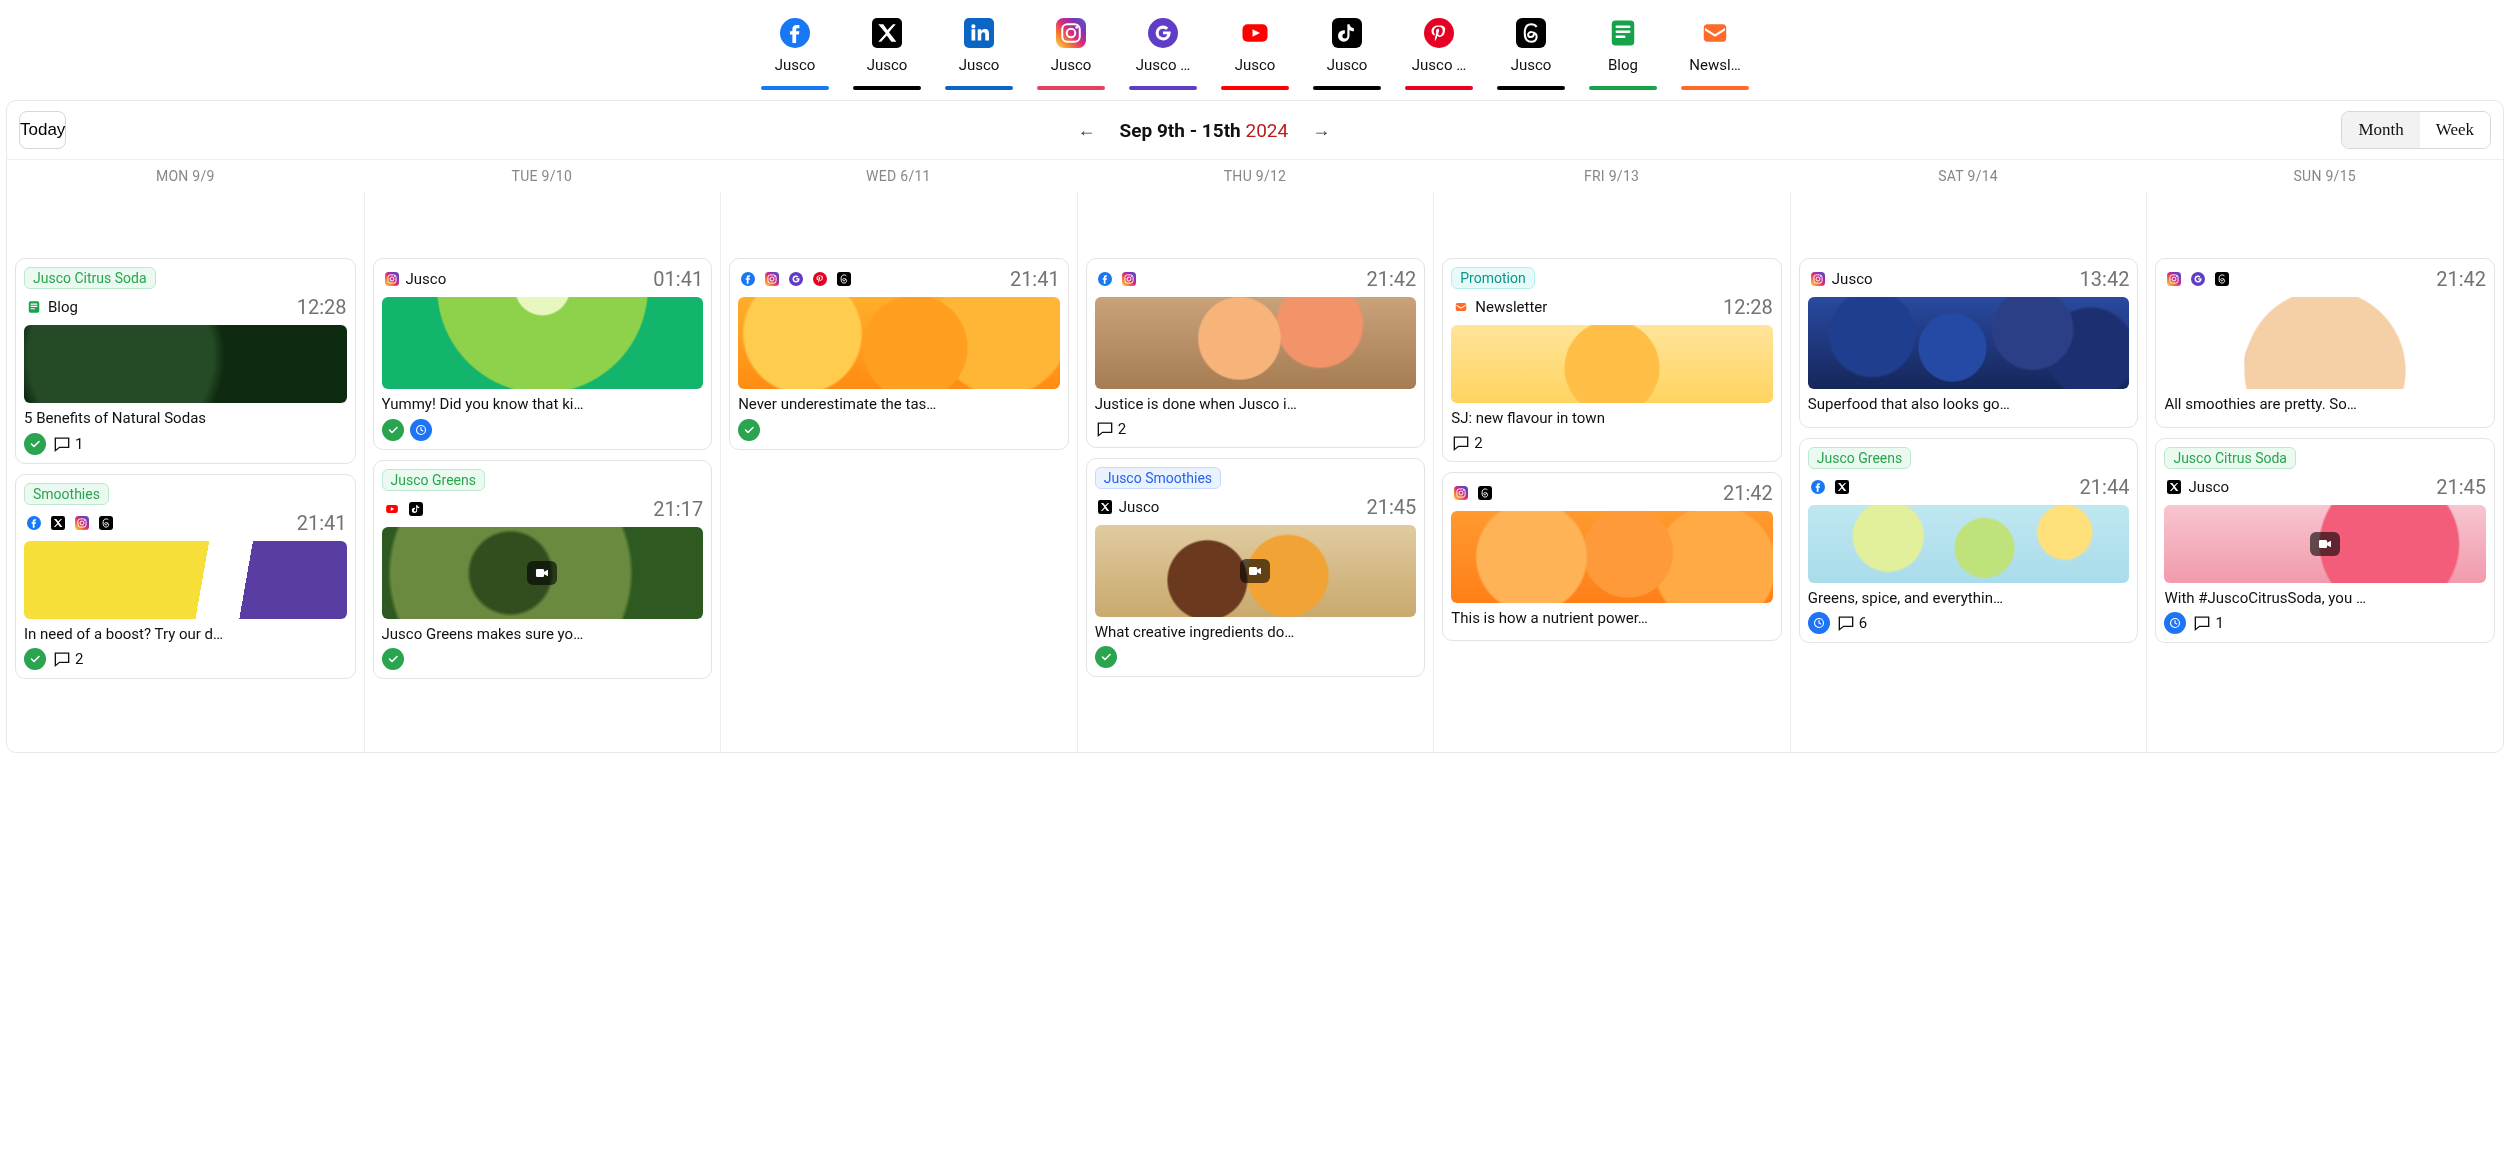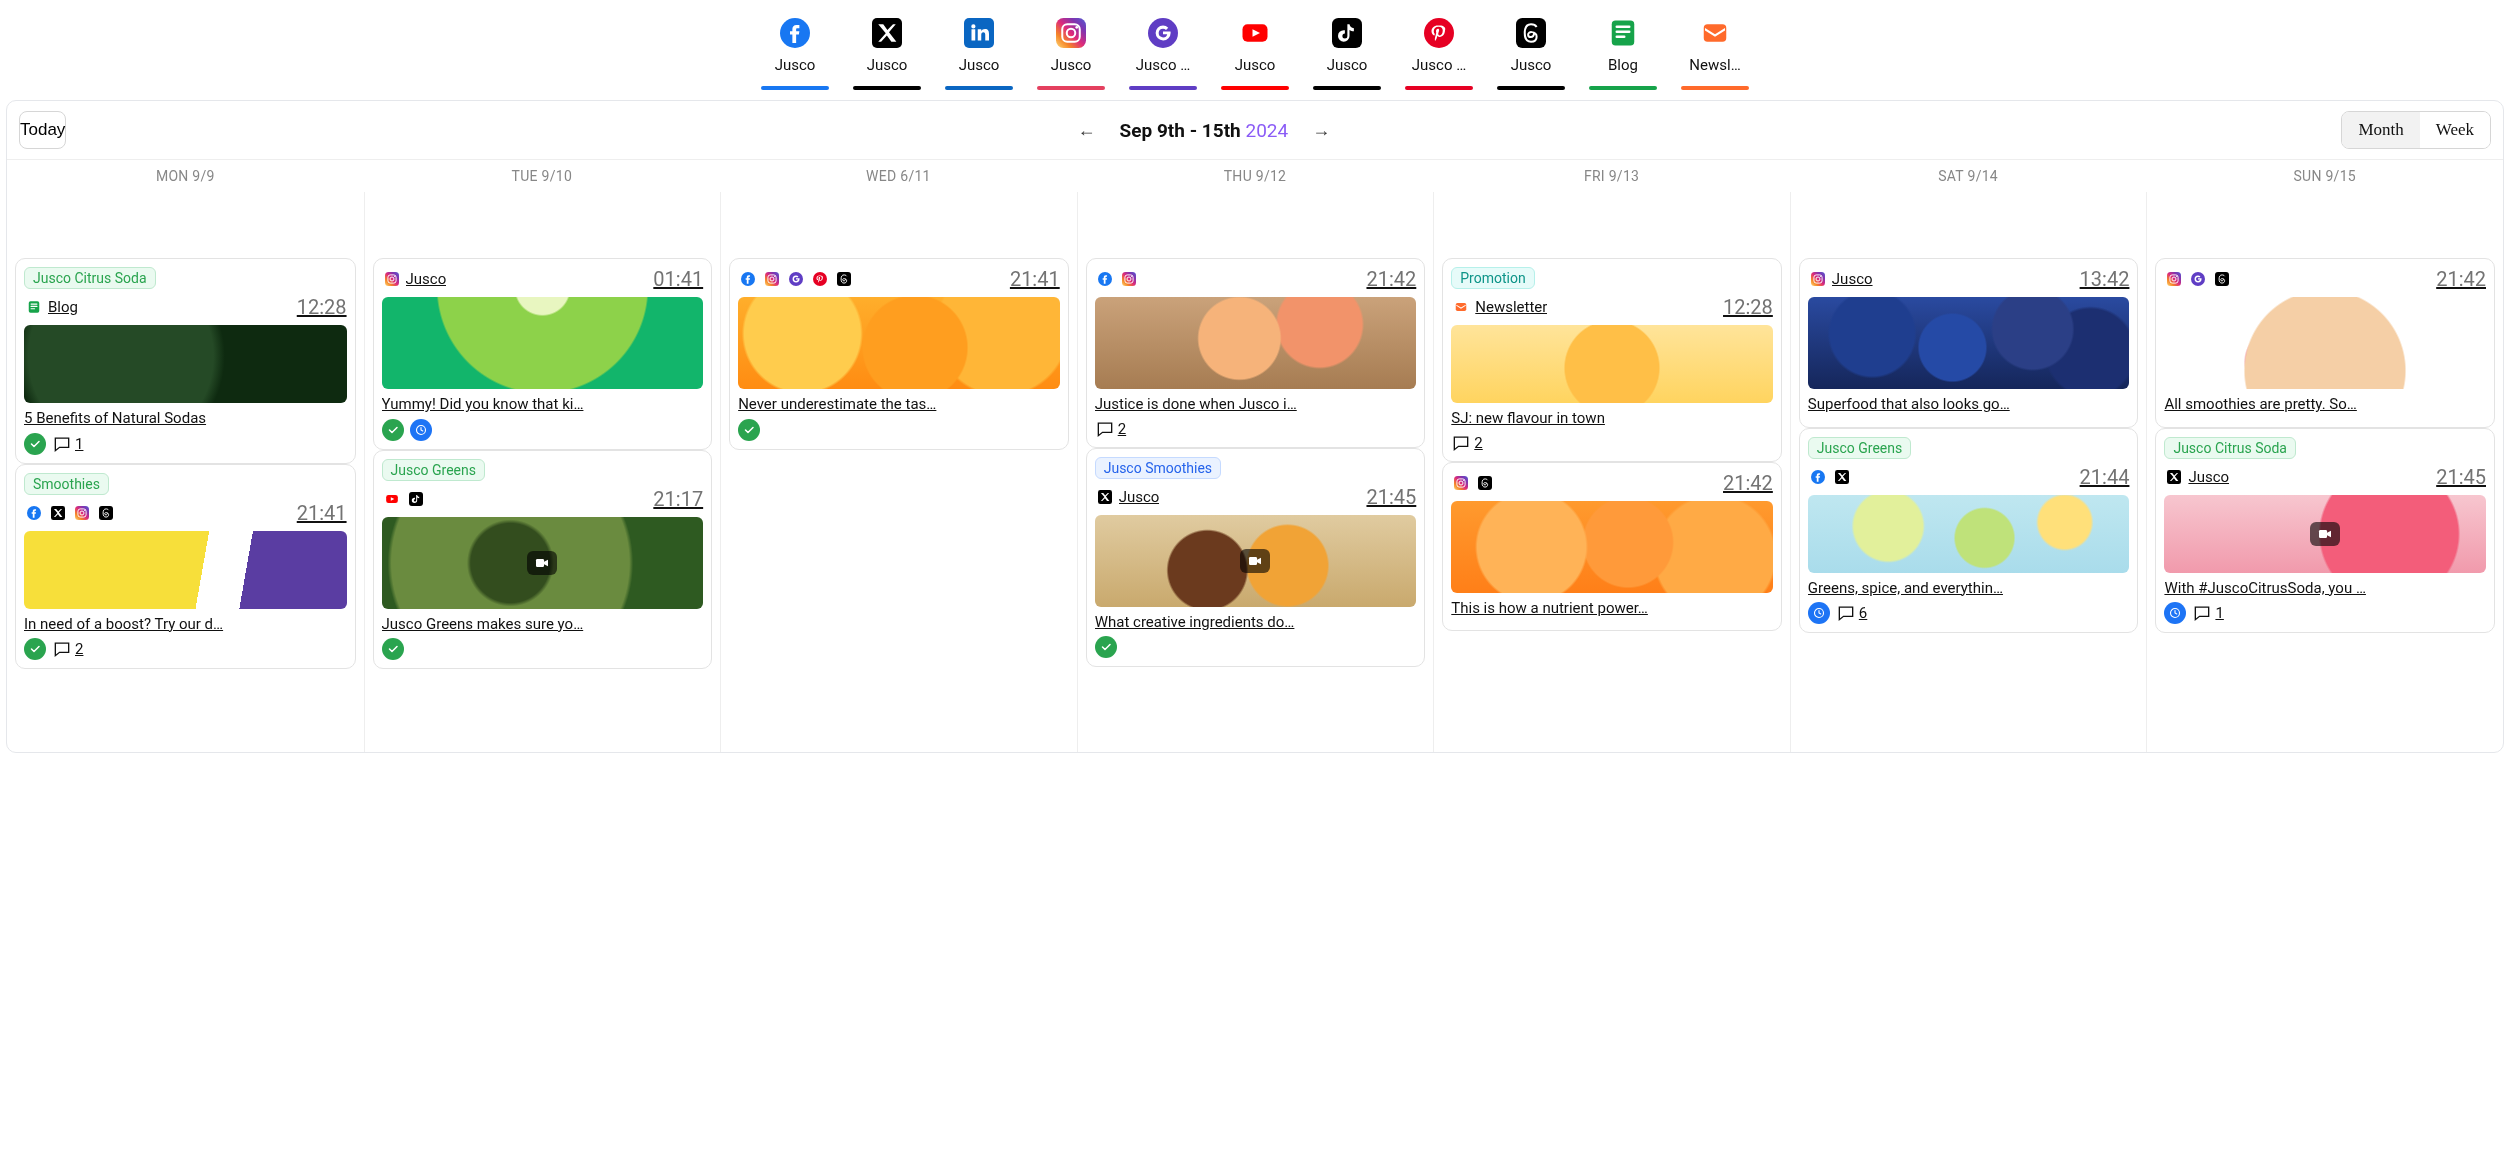--- a/index.html
+++ b/index.html
@@ -70,21 +70,21 @@
   }
   .date-nav {
     flex: 1;
     display: flex;
     align-items: center;
     justify-content: center;
     gap: 18px;
     font-size: 19px;
   }
   .date-nav .range-main { color: #111; font-weight: bold; }
-  .date-nav .range-year { color: #8b5cf6; }
+  .date-nav .range-year { color: #b91c1c; }
   .nav-arrow {
     cursor: pointer;
     font-size: 18px;
     color: #333;
     padding: 4px 6px;
   }
   .view-toggle {
     display: flex;
     border: 1px solid #d6d6d6;
     border-radius: 8px;
@@ -117,21 +117,21 @@
   .days-grid {
     display: grid;
     grid-template-columns: repeat(7, 1fr);
     min-height: 560px;
   }
   .day-col {
     border-left: 1px solid #eee;
     padding: 66px 8px 12px 8px;
     display: flex;
     flex-direction: column;
-    text-decoration: underline;
+    gap: 10px;
   }
   .day-col:first-child { border-left: none; }
 
   
   .card {
     border: 1px solid #e3e3e3;
     border-radius: 10px;
     background: #fff;
     padding: 8px;
     box-shadow: 0 0 0 rgba(0,0,0,0);

